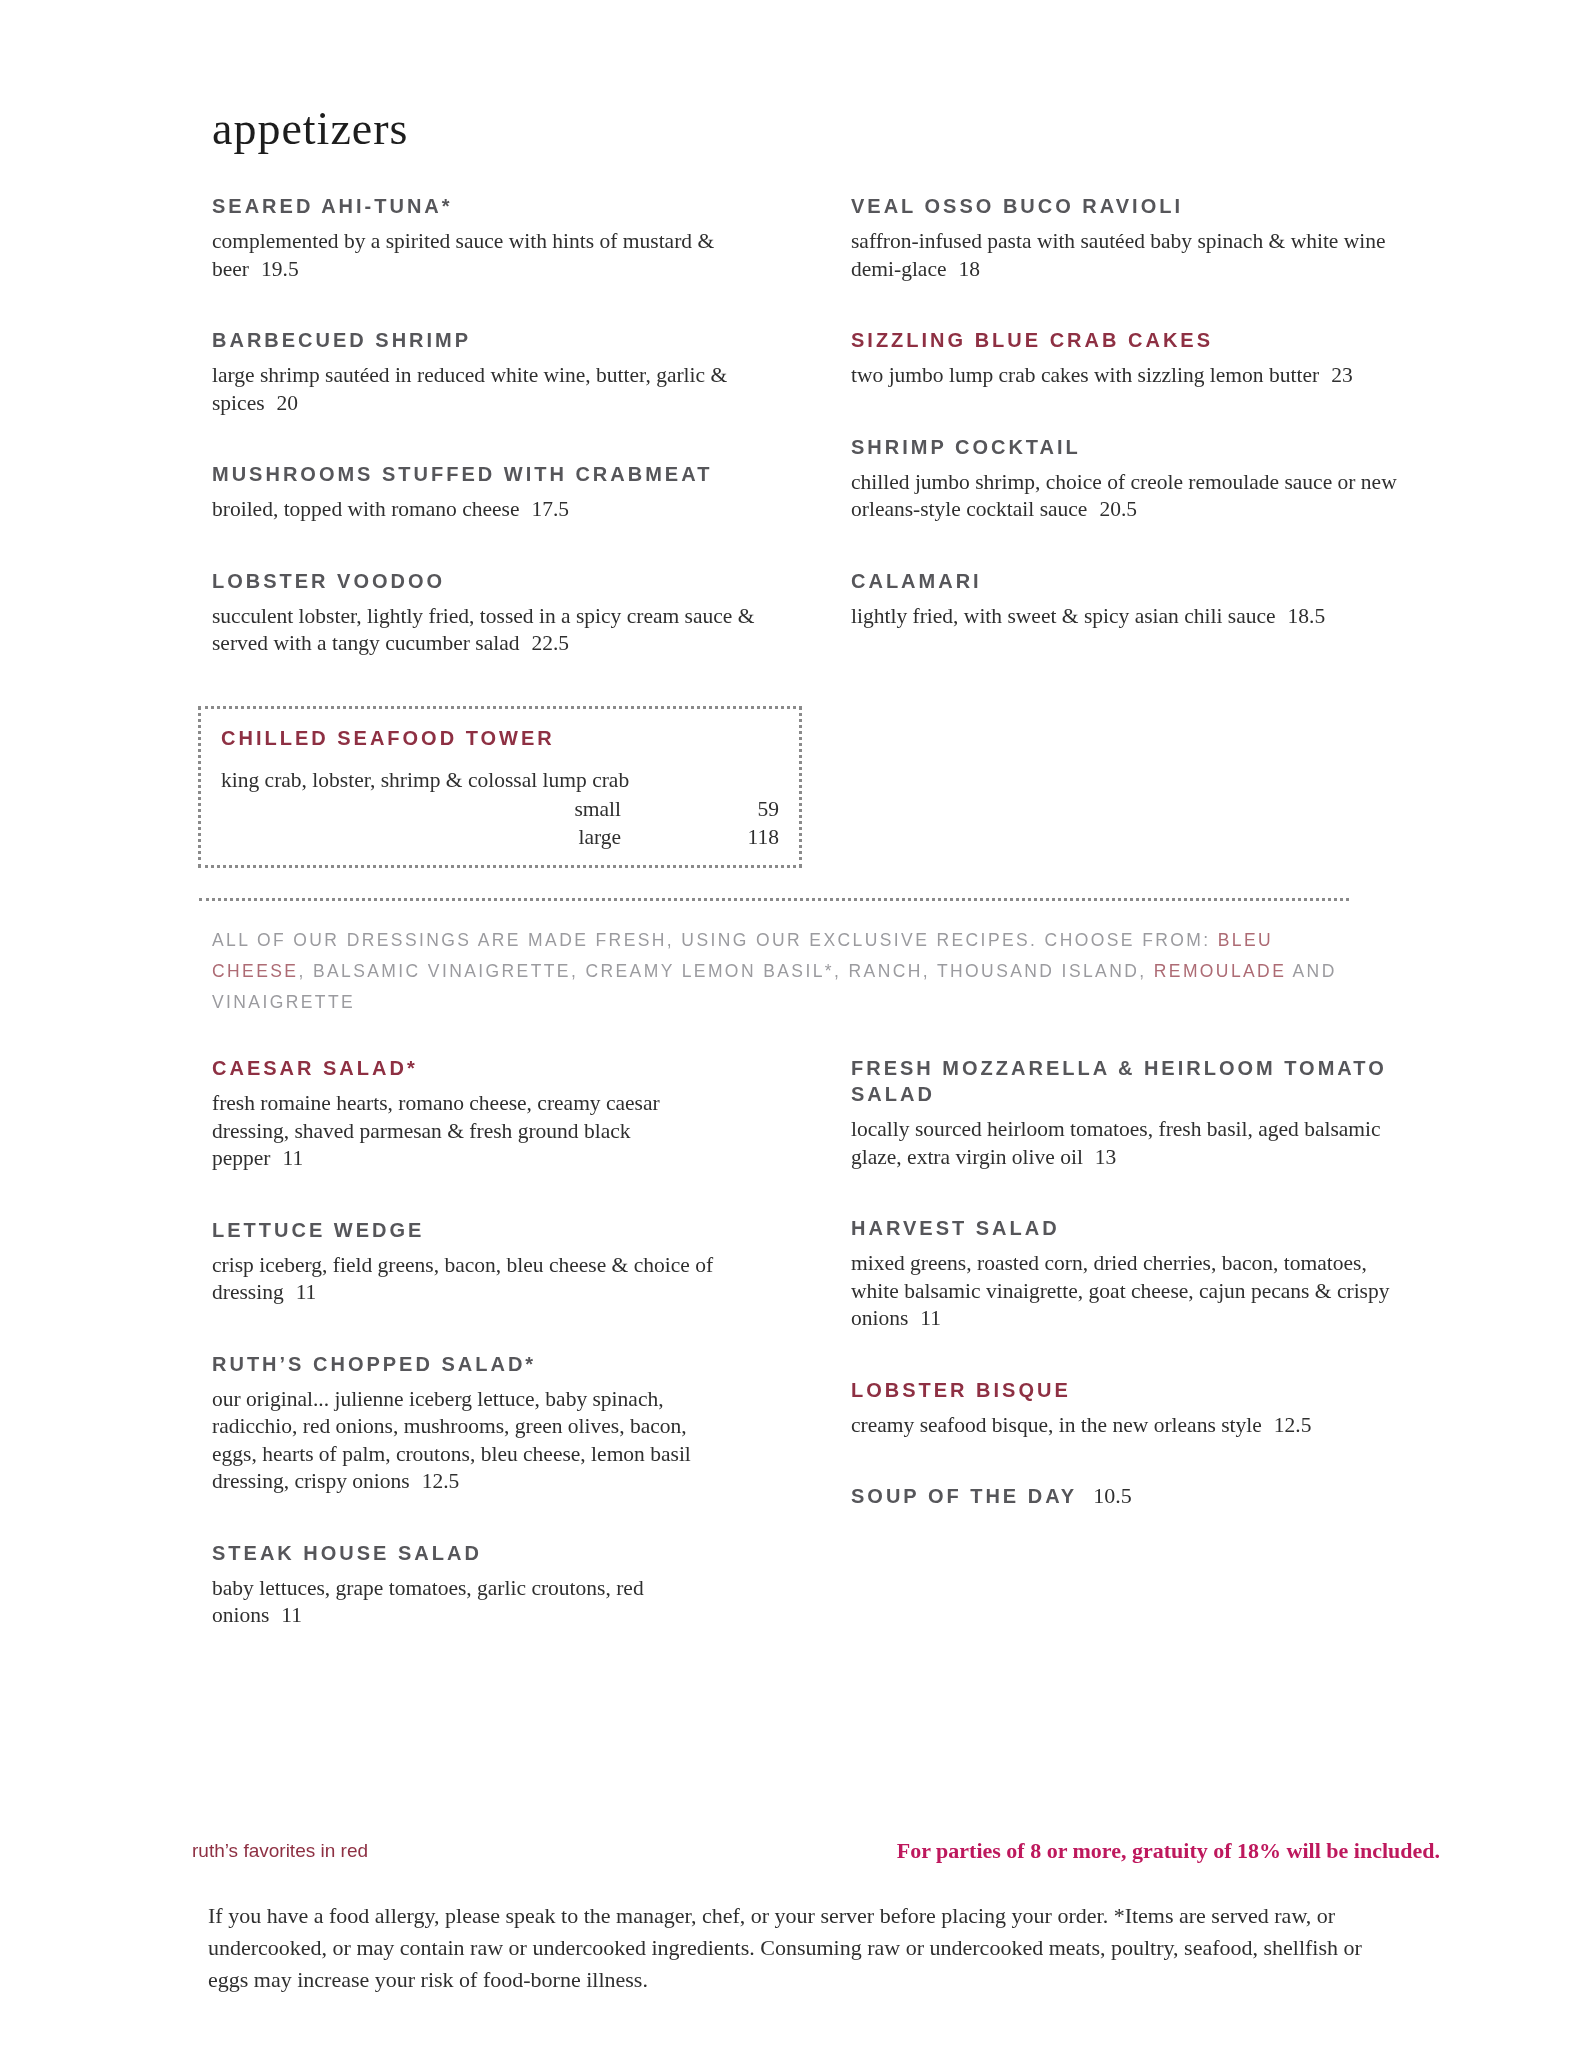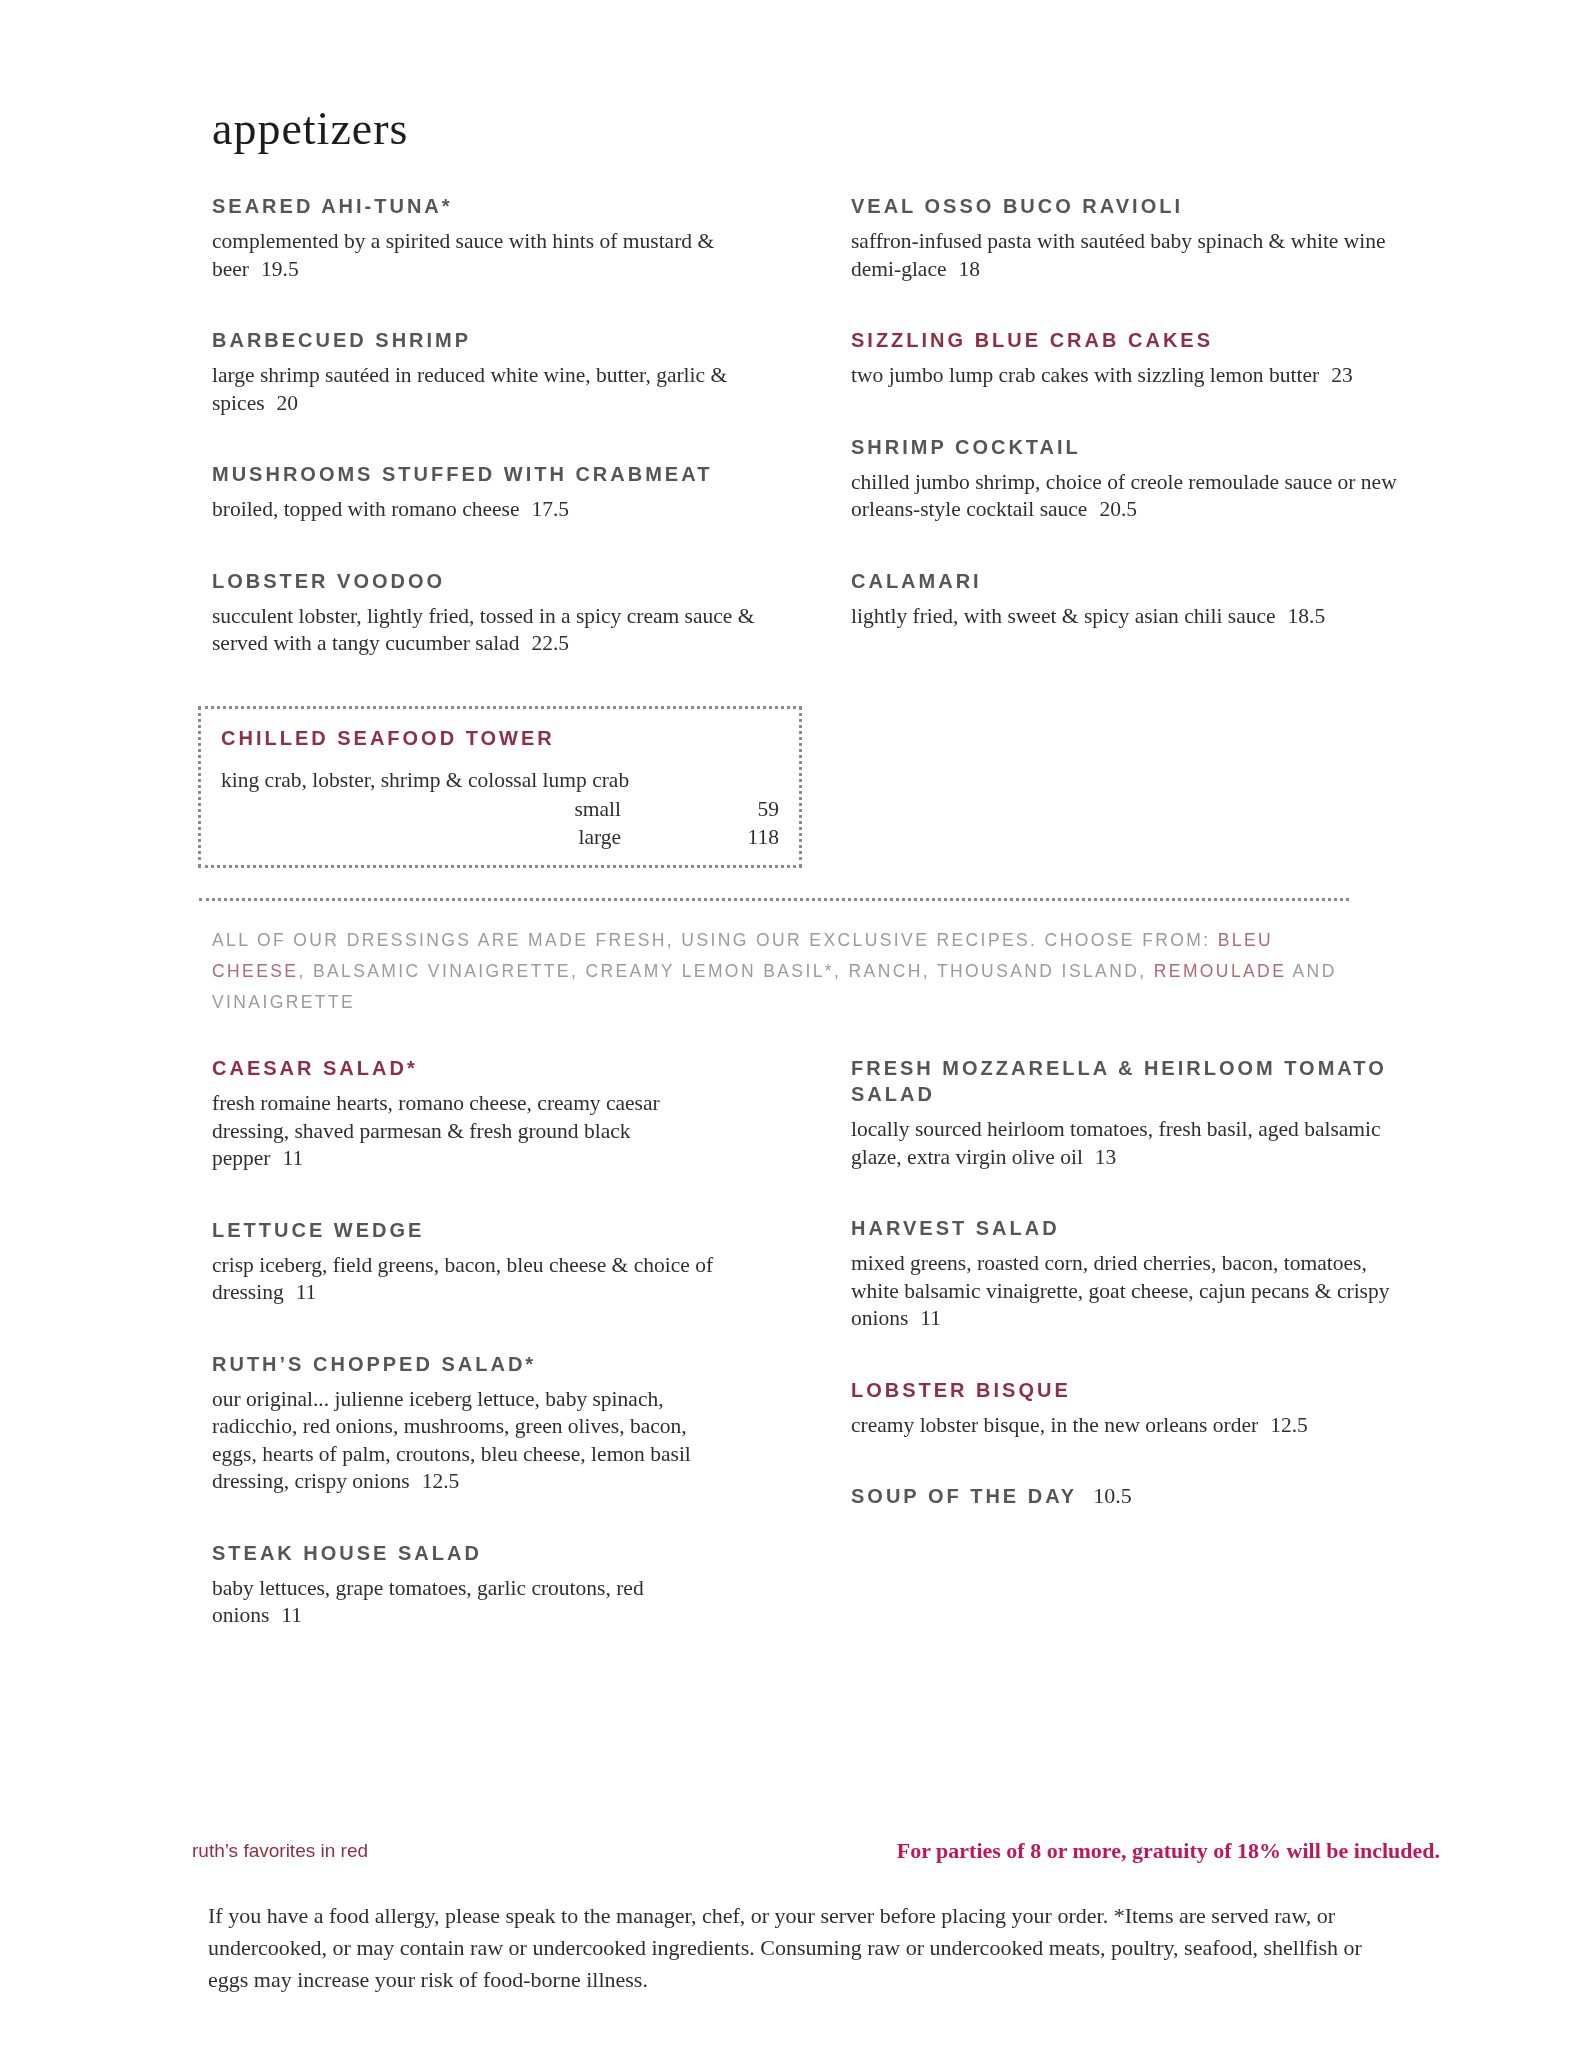--- a/index.html
+++ b/index.html
@@ -210,21 +210,21 @@
         <p class="item-desc"><span>locally sourced heirloom tomatoes, fresh basil, aged balsamic glaze, extra virgin olive oil</span><span class="price">13</span></p>
       </div>
 
       <div class="menu-item">
         <div class="item-name">HARVEST SALAD</div>
         <p class="item-desc"><span>mixed greens, roasted corn, dried cherries, bacon, tomatoes, white balsamic vinaigrette, goat cheese, cajun pecans &amp; crispy onions</span><span class="price">11</span></p>
       </div>
 
       <div class="menu-item">
         <div class="item-name red">LOBSTER BISQUE</div>
-        <p class="item-desc"><span>creamy lobster bisque, in the new orleans order</span><span class="price">12.5</span></p>
+        <p class="item-desc"><span>creamy seafood bisque, in the new orleans style</span><span class="price">12.5</span></p>
       </div>
 
       <div class="menu-item soup-row">
         <span class="item-name">SOUP OF THE DAY</span>
         <span class="soup-price">10.5</span>
       </div>
 
     </div>
   </div>
 

